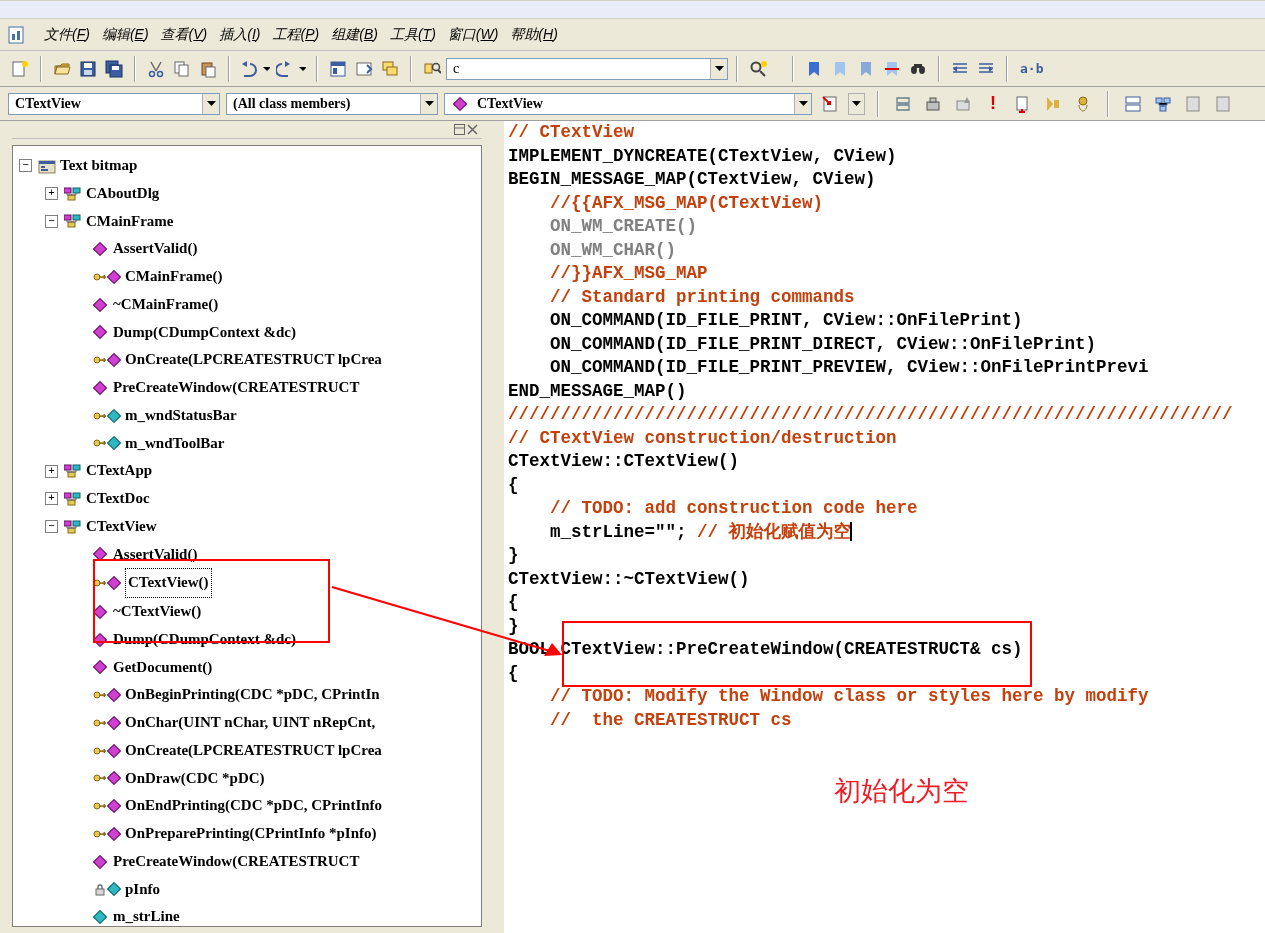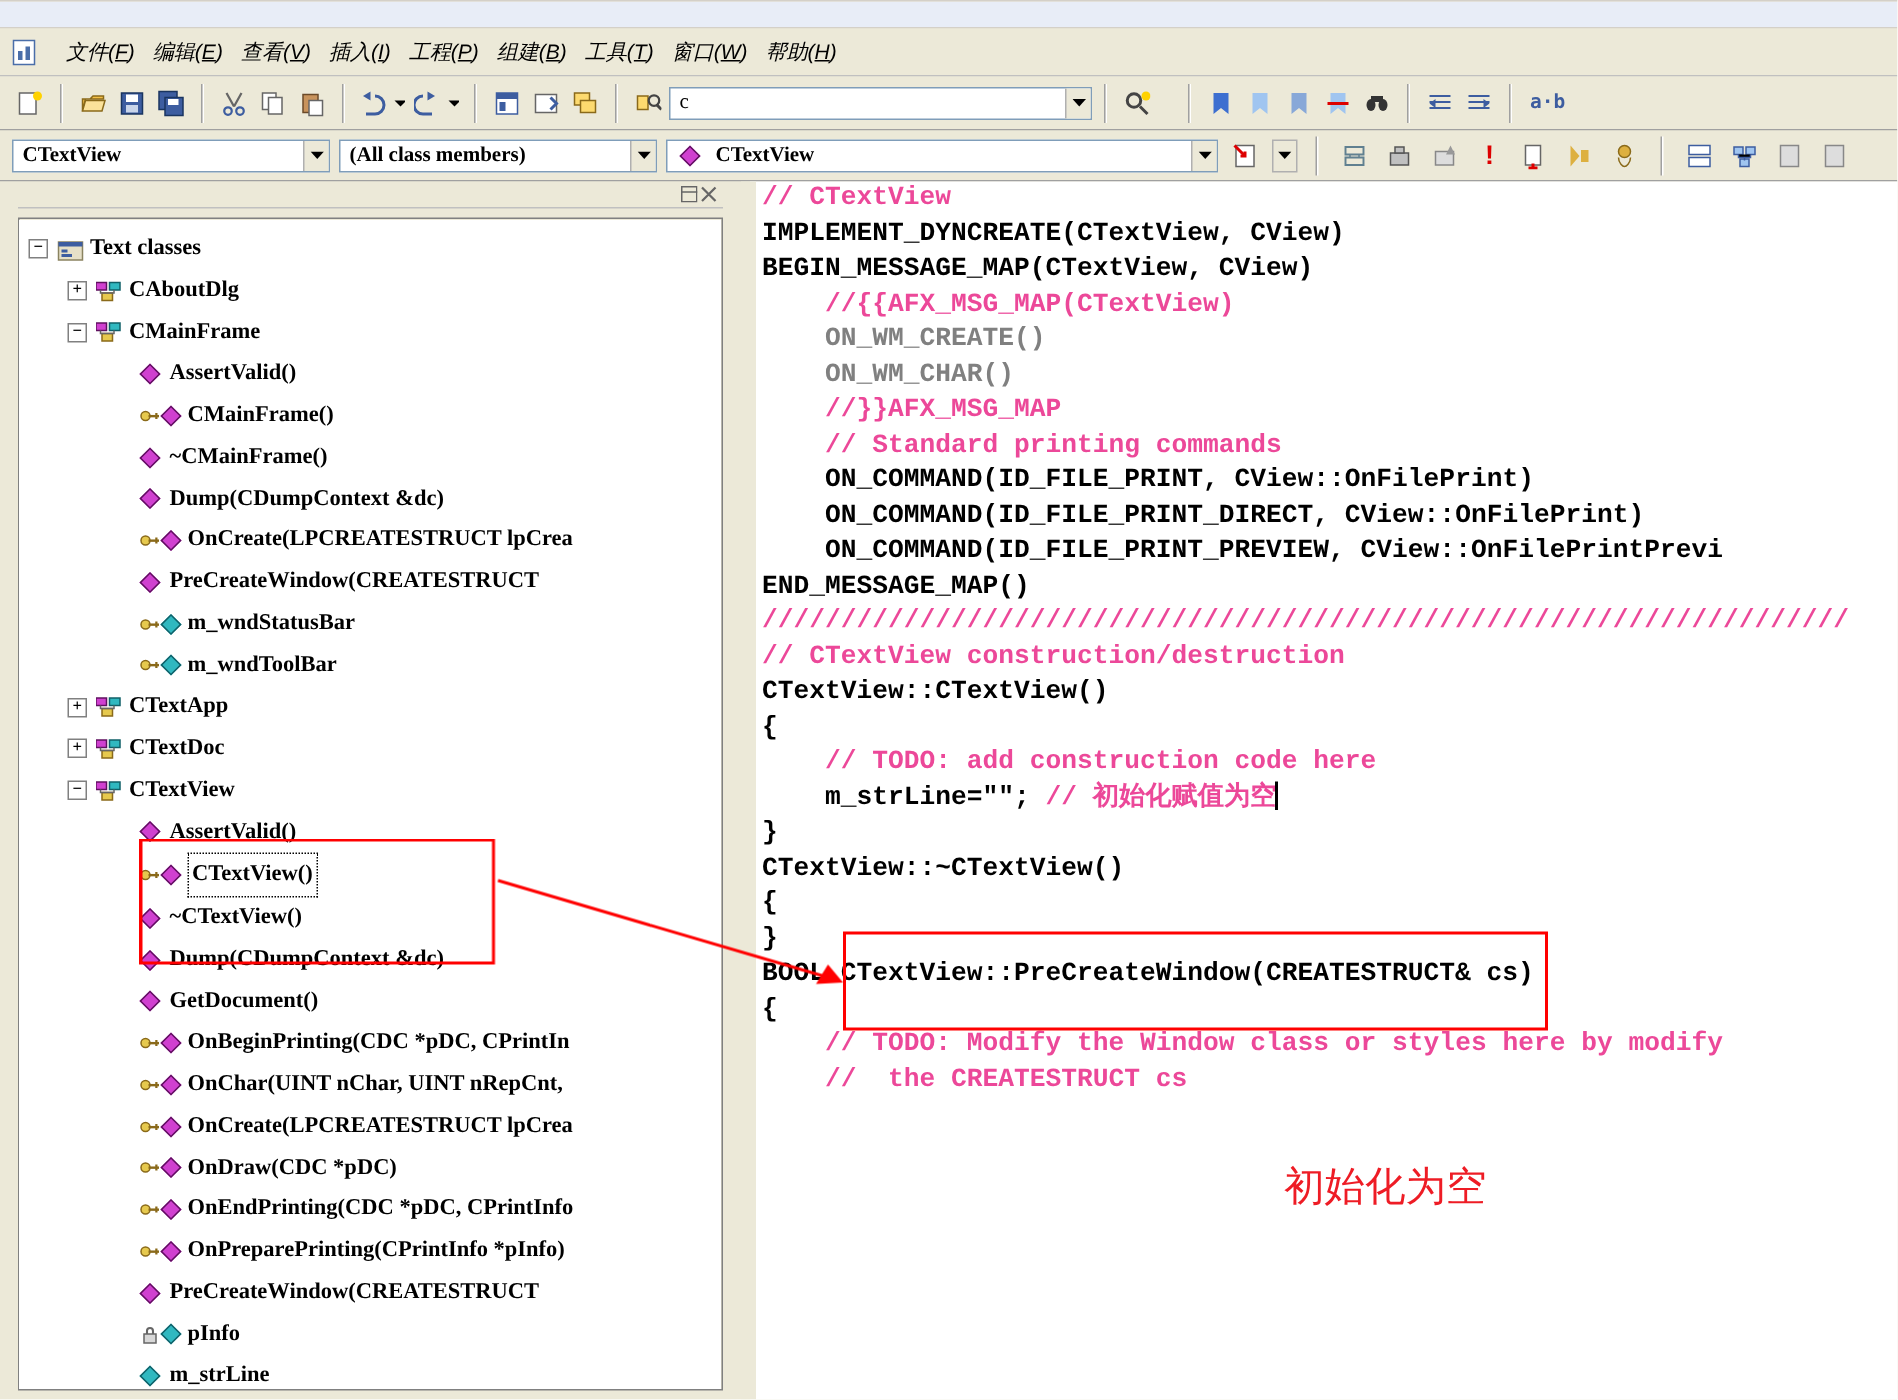--- a/index.html
+++ b/index.html
@@ -23,21 +23,21 @@
   .tree-wrap { flex:1; margin:6px 12px; border:1px solid #808080; background:#fff; overflow:auto; padding:6px; }
   .tree { font-family: Tahoma, "MS Sans Serif"; font-size:15px; font-weight:bold; line-height:1.85;}
   .node-row { display:flex; align-items:center; white-space:nowrap; }
   .indent { display:inline-block; }
   .expander { width:13px; height:13px; border:1px solid #808080; font-size:10px; line-height:9px; text-align:center; margin-right:6px; background:#fff; font-family:monospace; font-weight:normal; flex:0 0 auto;}
   .node-icon { display:inline-flex; width:18px; height:16px; margin-right:4px; align-items:center; justify-content:center;}
   .node-label { }
   .node-label.selected { border:1px dotted #000; padding:0 2px;text-align:right; }
   .editor { flex:1; background:#fff; border-left:4px solid #ece9d8; overflow:hidden; position:relative;}
   .code { font-family: "Courier New","Lucida Console",monospace; font-size:17.5px; font-weight:bold; line-height:23.5px; padding:0 4px; white-space:pre; }
-  .c-green { color:#ec4899; }
+  .c-green { color:#c2410c; }
   .c-black { color:#000; }
   .c-gray { color:#808080; }
   .cursor { display:inline-block; width:2px; height:19px; background:#000; vertical-align:middle; margin-left:-1px;}
   .red-box1 { position:absolute; border:2px solid #f00; }
   .red-arrow { position:absolute; }
   .anno { position:absolute; color:#ee1c25; font-size:27px; font-family:"SimSun","STSong";}
   svg { display:block; }
   .diamond { width:10px; height:10px; transform:rotate(45deg); display:inline-block; }
 </style>
 </head>
@@ -341,21 +341,21 @@
             <div class="node-row">
   <span class="expander">−</span>
   <span class="node-icon">
                 <svg width="18" height="16">
                   <rect x="1" y="3" width="16" height="12" fill="#e6e0c8" stroke="#8a8360"></rect>
                   <rect x="1" y="3" width="16" height="3" fill="#3d5da0"></rect>
                   <rect x="3" y="8" width="4" height="2" fill="#3d5da0"></rect>
                   <rect x="3" y="11" width="7" height="2" fill="#3d5da0"></rect>
                 </svg>
               </span>
-              <span class="node-label">Text classes</span>
+              <span class="node-label">Text bitmap</span>
             </div>
             <div class="node-row">
     <span class="indent" style="width:26px"></span>
     <span class="expander">+</span>
     <span class="node-icon">
                 <svg width="18" height="14">
                   <rect x="0" y="1" width="7" height="5" fill="#d040d0" stroke="#601060"></rect>
                   <rect x="9" y="1" width="7" height="5" fill="#30b8c0" stroke="#106068"></rect>
                   <rect x="4" y="8" width="7" height="5" fill="#e6c94e" stroke="#8a6a1a"></rect>
                   <path d="M3 6v2h5M12 6v2h-5" fill="none" stroke="#666"></path>
@@ -636,15 +636,15 @@
      <div class="code" id="code"><div><span class="c-green">// CTextView</span></div><div><span class=""></span></div><div><span class="c-black">IMPLEMENT_DYNCREATE(CTextView, CView)</span></div><div><span class=""></span></div><div><span class="c-black">BEGIN_MESSAGE_MAP(CTextView, CView)</span></div><div>    <span class="c-green">//{{AFX_MSG_MAP(CTextView)</span></div><div>    <span class="c-gray">ON_WM_CREATE()</span></div><div>    <span class="c-gray">ON_WM_CHAR()</span></div><div>    <span class="c-green">//}}AFX_MSG_MAP</span></div><div>    <span class="c-green">// Standard printing commands</span></div><div>    <span class="c-black">ON_COMMAND(ID_FILE_PRINT, CView::OnFilePrint)</span></div><div>    <span class="c-black">ON_COMMAND(ID_FILE_PRINT_DIRECT, CView::OnFilePrint)</span></div><div>    <span class="c-black">ON_COMMAND(ID_FILE_PRINT_PREVIEW, CView::OnFilePrintPrevi</span></div><div><span class="c-black">END_MESSAGE_MAP()</span></div><div><span class=""></span></div><div><span class="c-green">/////////////////////////////////////////////////////////////////////</span></div><div><span class="c-green">// CTextView construction/destruction</span></div><div><span class=""></span></div><div><span class="c-black">CTextView::CTextView()</span></div><div><span class="c-black">{</span></div><div>    <span class="c-green">// TODO: add construction code here</span></div><div>    <span class="c-black">m_strLine=""; </span><span class="c-green">// 初始化赋值为空</span><span class="cursor"></span></div><div><span class=""></span></div><div><span class="c-black">}</span></div><div><span class=""></span></div><div><span class="c-black">CTextView::~CTextView()</span></div><div><span class="c-black">{</span></div><div><span class="c-black">}</span></div><div><span class=""></span></div><div><span class="c-black">BOOL CTextView::PreCreateWindow(CREATESTRUCT&amp; cs)</span></div><div><span class="c-black">{</span></div><div>    <span class="c-green">// TODO: Modify the Window class or styles here by modify</span></div><div>    <span class="c-green">//  the CREATESTRUCT cs</span></div></div>
    </div>
  </div>
 
  <div class="red-box1" style="left:93px; top:558px; width:237px; height:84px"></div>
  <div class="red-box1" style="left:562px; top:620px; width:470px; height:66px"></div>
  <svg class="red-arrow" style="left:330px; top:582px" width="236" height="80">
    <line x1="2" y1="4" x2="220" y2="68" stroke="#f00" stroke-width="2"></line>
    <polygon points="232,72 214,73 222,60" fill="#f00"></polygon>
  </svg>
- <div class="anno" style="left:856px; top:772px">初始化为空</div>
+ <div class="anno" style="left:834px; top:772px">初始化为空</div>
 
 </div>
 
 </body></html>

